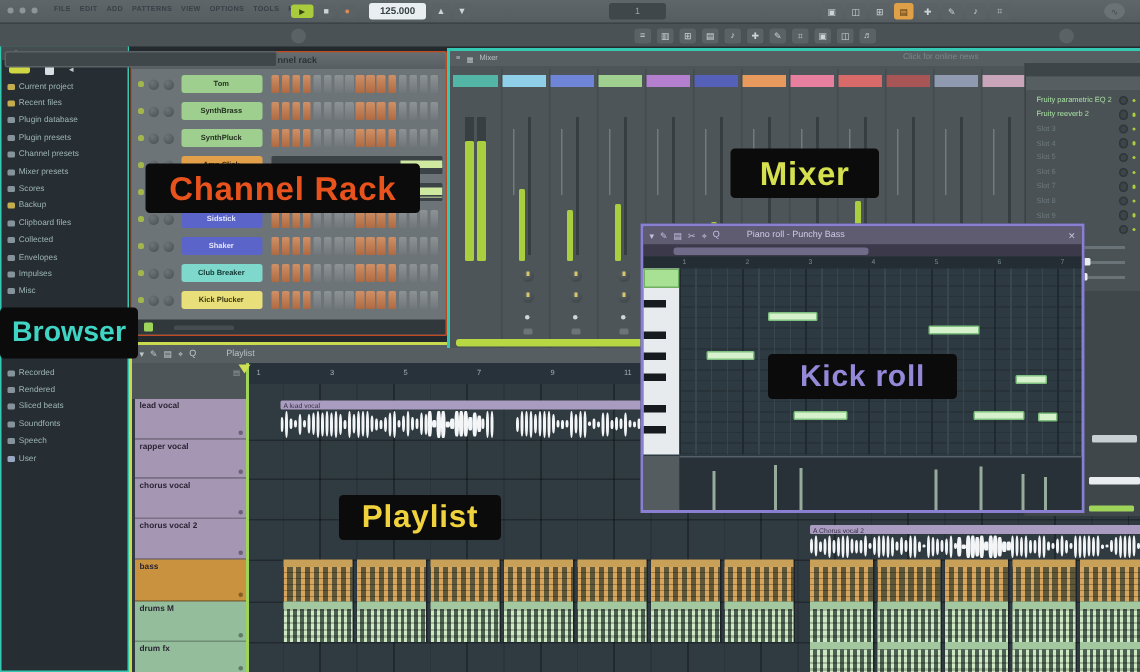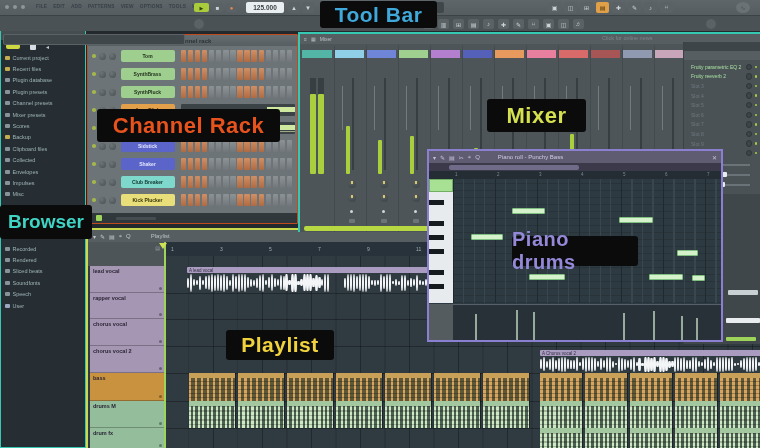--- a/index.html
+++ b/index.html
@@ -1053,19 +1053,18 @@
         <div class="vline" style="left: 22px; height: 26px;"></div>
         <div class="vline" style="left: 63px; height: 30px;"></div>
         <div class="vline" style="left: 80px; height: 28px;"></div>
         <div class="vline" style="left: 170px; height: 27px;"></div>
         <div class="vline" style="left: 200px; height: 29px;"></div>
         <div class="vline" style="left: 228px; height: 24px;"></div>
         <div class="vline" style="left: 243px; height: 22px;"></div>
       </div>
   </div>
 
-  <div class="lbl" style="left: 320px; top: 1px; width: 117px; height: 27px; font-size: 21px; color: rgb(63, 169, 220);">Tool Bar</div>
   <div class="lbl" style="left: 0px; top: 205px; width: 92px; height: 34px; font-size: 19px; letter-spacing: 0px; color: rgb(63, 212, 196);">Browser</div>
   <div class="lbl" style="left: 97px; top: 109px; width: 183px; height: 33px; font-size: 22px; color: rgb(232, 83, 29);">Channel Rack</div>
   <div class="lbl" style="left: 487px; top: 99px; width: 99px; height: 33px; font-size: 22px; color: rgb(213, 224, 78);">Mixer</div>
-  <div class="lbl" style="left: 512px; top: 236px; width: 126px; height: 30px; font-size: 20px; z-index: 45; color: rgb(148, 136, 216);">Piano drums</div>
+  <div class="lbl" style="left: 512px; top: 236px; width: 126px; height: 30px; font-size: 20px; z-index: 45; color: rgb(148, 136, 216);">Kick roll</div>
   <div class="lbl" style="left: 226px; top: 330px; width: 108px; height: 30px; font-size: 21px; color: rgb(240, 210, 60);">Playlist</div>
 </div>
 
 </body></html>

